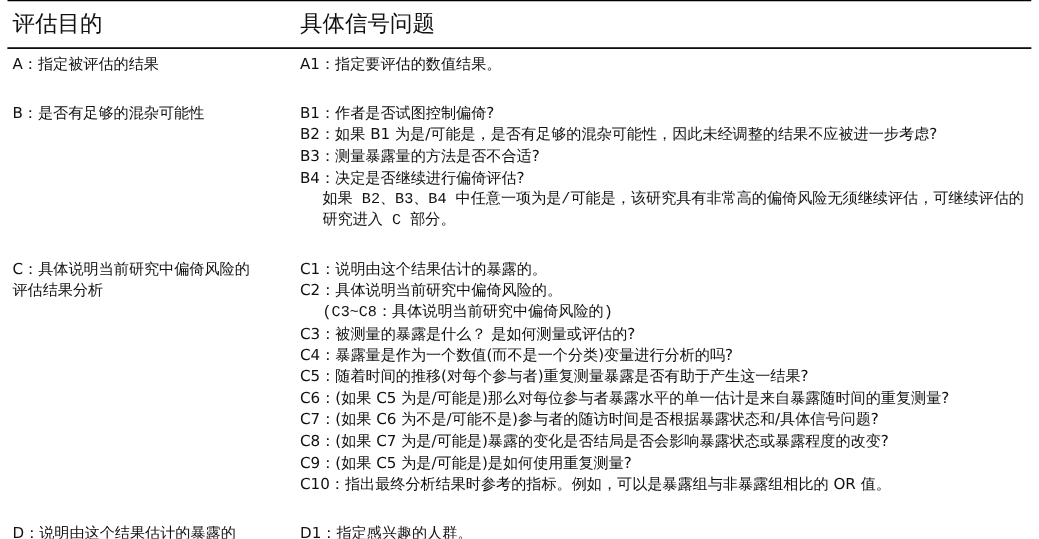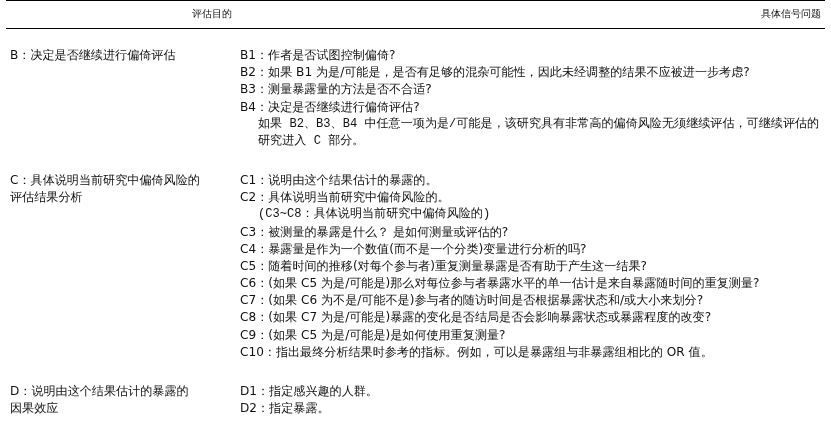--- a/index.html
+++ b/index.html
@@ -21,23 +21,23 @@
     box-sizing: border-box;
     padding: 0 6px;
   }
   table.doc-table {
     width: 100%;
     border-collapse: collapse;
     table-layout: fixed;
   }
   table.doc-table thead th {
     font-weight: normal;
-    font-size: 10px;
+    font-size: 18px;
     padding: 6px 4px 7px 4px;
-    text-align: right;
+    text-align: left;
     vertical-align: middle;
   }
   .rule-top {
     border-top: 1.6px solid #000;
   }
   .rule-mid {
     border-bottom: 0.9px solid #000;
   }
   table.doc-table tbody td {
     font-size: 12.1px;
@@ -78,29 +78,37 @@
 <div class="page">
   <table class="doc-table">
     <thead>
       <tr class="rule-top rule-mid">
         <th class="head-purpose rule-top rule-mid">评估目的</th>
         <th class="rule-top rule-mid">具体信号问题</th>
       </tr>
     </thead>
     <tbody>
 
+      <tr>
+        <td class="col-purpose">
+          <div class="p-line">A：指定被评估的结果</div>
+        </td>
+        <td class="col-questions">
+          <div class="q-line">A1：指定要评估的数值结果。</div>
+        </td>
+      </tr>
 
       <tr class="gap-row">
           <td></td>
           <td></td>
         </tr>
 
       <tr>
         <td class="col-purpose">
-          <div class="p-line">B：决定是否继续进行偏倚评估</div>
+          <div class="p-line">B：是否有足够的混杂可能性</div>
         </td>
         <td class="col-questions">
           <div class="q-line">B1：作者是否试图控制偏倚?</div>
           <div class="q-line">B2：如果 B1 为是/可能是，是否有足够的混杂可能性，因此未经调整的结果不应被进一步考虑?</div>
           <div class="q-line">B3：测量暴露量的方法是否不合适?</div>
           <div class="q-line">B4：决定是否继续进行偏倚评估?</div>
           <div class="q-line indent">如果 B2、B3、B4 中任意一项为是/可能是，该研究具有非常高的偏倚风险无须继续评估，可继续评估的研究进入 C 部分。</div>
         </td>
       </tr>
 
@@ -115,21 +123,21 @@
           <div class="p-line">评估结果分析</div>
         </td>
         <td class="col-questions">
           <div class="q-line">C1：说明由这个结果估计的暴露的。</div>
           <div class="q-line">C2：具体说明当前研究中偏倚风险的。</div>
           <div class="q-line indent">(C3~C8：具体说明当前研究中偏倚风险的)</div>
           <div class="q-line">C3：被测量的暴露是什么？ 是如何测量或评估的?</div>
           <div class="q-line">C4：暴露量是作为一个数值(而不是一个分类)变量进行分析的吗?</div>
           <div class="q-line">C5：随着时间的推移(对每个参与者)重复测量暴露是否有助于产生这一结果?</div>
           <div class="q-line">C6：(如果 C5 为是/可能是)那么对每位参与者暴露水平的单一估计是来自暴露随时间的重复测量?</div>
-          <div class="q-line">C7：(如果 C6 为不是/可能不是)参与者的随访时间是否根据暴露状态和/或大小来划分?</div>
+          <div class="q-line">C7：(如果 C6 为不是/可能不是)参与者的随访时间是否根据暴露状态和/具体信号问题?</div>
           <div class="q-line">C8：(如果 C7 为是/可能是)暴露的变化是否结局是否会影响暴露状态或暴露程度的改变?</div>
           <div class="q-line">C9：(如果 C5 为是/可能是)是如何使用重复测量?</div>
           <div class="q-line">C10：指出最终分析结果时参考的指标。例如，可以是暴露组与非暴露组相比的 OR 值。</div>
         </td>
       </tr>
 
       <tr class="gap-row">
           <td></td>
           <td></td>
         </tr>

